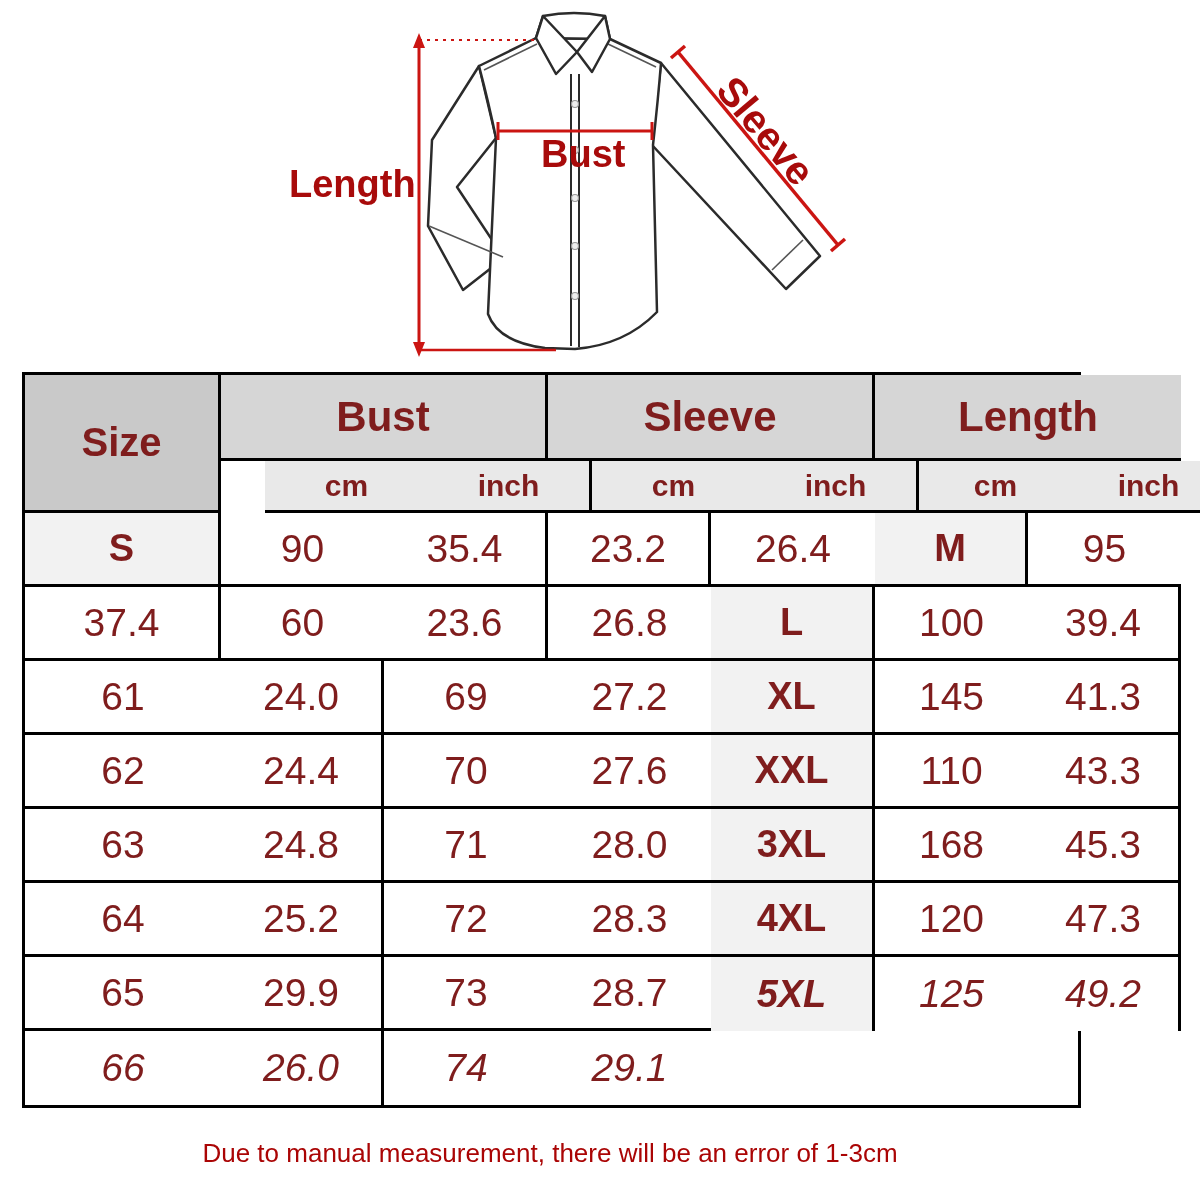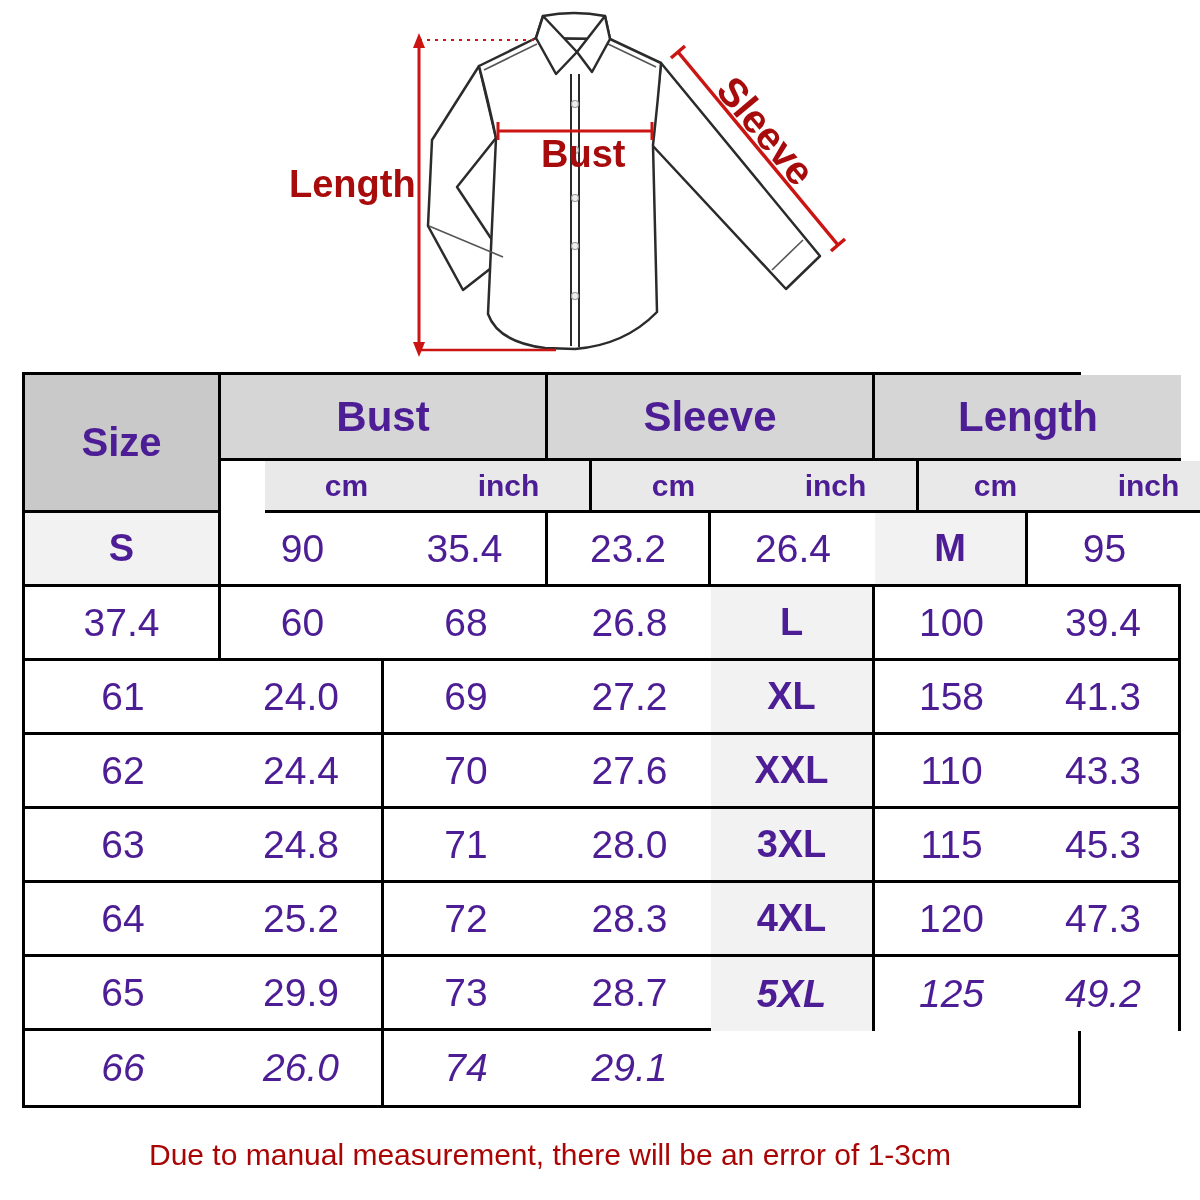--- a/index.html
+++ b/index.html
@@ -29,21 +29,21 @@
 
   
   .size-table {
     position: absolute; left: 22px; top: 372px;
     width: 1059px;
     display: grid;
     grid-template-columns: 196px 163px 164px 163px 164px 153px 153px;
     grid-template-rows: 86px 52px repeat(8, 74px);
     border: 3px solid #000;
     background: #ffffff;
-    color: #4c1d95;
+    color: #7f1d1d;
   }
   .c {
     border-right: 3px solid #000;
     border-bottom: 3px solid #000;
     display: flex; align-items: center; justify-content: center;
     width: 100%; height: 100%;
   }
   .nr { border-right: none; }   
   .lc { border-right: none; }   
   .nb { border-bottom: none; font-style: italic; }  
@@ -53,21 +53,21 @@
   }
   .h-sec  { grid-column: span 2; background: #d6d6d6; font-size: 42px; font-weight: 700; }
   .h-unit { background: #e9e9e9; font-size: 30px; font-weight: 700; margin-left: 44px; }
   .sz { background: #f2f2f2; font-size: 38px; font-weight: 700; }
   .v  { background: #ffffff; font-size: 39px; font-weight: 400; }
 
   
   .note {
     position: absolute; left: 0; top: 1138px; width: 1100px;
     text-align: center;
-    color: #aa0505; font-size: 30px; font-weight: 400;
+    color: #aa0505; font-size: 26px; font-weight: 400;
     white-space: nowrap;
   }
 </style>
 </head>
 <body>
 
 <div class="page">
 
   <div class="diagram">
     <svg width="1200" height="372" viewBox="0 0 1200 372" xmlns="http://www.w3.org/2000/svg">
@@ -143,49 +143,49 @@
     <div class="c sz">S</div>
     <div class="c v nr">90</div>
     <div class="c v">35.4</div>
     <div class="c v">23.2</div>
     <div class="c v lc">26.4</div>
 
     <div class="c sz">M</div>
     <div class="c v nr">95</div>
     <div class="c v">37.4</div>
     <div class="c v nr">60</div>
-    <div class="c v nr">68</div>
+    <div class="c v">23.6</div>
     <div class="c v lc">26.8</div>
 
     <div class="c sz">L</div>
     <div class="c v nr">100</div>
     <div class="c v">39.4</div>
     <div class="c v nr">61</div>
     <div class="c v">24.0</div>
     <div class="c v nr">69</div>
     <div class="c v lc">27.2</div>
 
     <div class="c sz">XL</div>
-    <div class="c v nr">158</div>
+    <div class="c v nr">145</div>
     <div class="c v">41.3</div>
     <div class="c v nr">62</div>
     <div class="c v">24.4</div>
     <div class="c v nr">70</div>
     <div class="c v lc">27.6</div>
 
     <div class="c sz">XXL</div>
     <div class="c v nr">110</div>
     <div class="c v">43.3</div>
     <div class="c v nr">63</div>
     <div class="c v">24.8</div>
     <div class="c v nr">71</div>
     <div class="c v lc">28.0</div>
 
     <div class="c sz">3XL</div>
-    <div class="c v nr">115</div>
+    <div class="c v nr">168</div>
     <div class="c v">45.3</div>
     <div class="c v nr">64</div>
     <div class="c v">25.2</div>
     <div class="c v nr">72</div>
     <div class="c v lc">28.3</div>
 
     <div class="c sz">4XL</div>
     <div class="c v nr">120</div>
     <div class="c v">47.3</div>
     <div class="c v nr">65</div>

